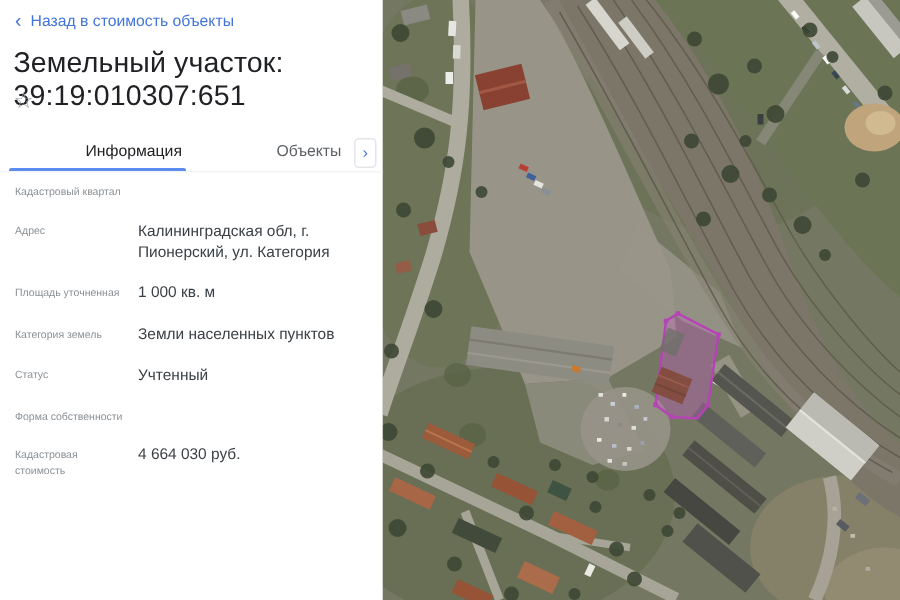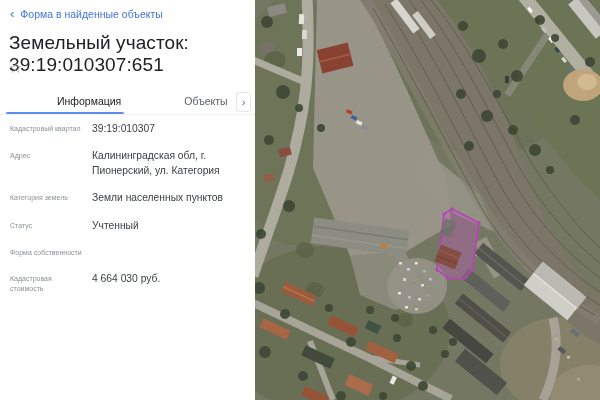--- a/index.html
+++ b/index.html
@@ -62,44 +62,47 @@
 </style>
 </head>
 <body>
 
 <div class="app">
 
   <div class="panel">
 
     <div class="back-link">
       <span class="chev">‹</span>
-      <span>Форма в найденные объекты</span>
+      <span>Назад в стоимость объекты</span>
     </div>
 
     <div class="page-title">Земельный участок: 39:19:010307:651</div>
 
     <button class="star-btn">☆</button>
 
     <div class="tabs">
       <div class="tab active">Информация</div>
       <div class="tab">Объекты</div>
       <div class="tab">Объекты</div>
       <div class="tab">Части ЗУ</div>
 
     </div>
     <button class="tab-scroll">›</button>
 
     <div class="fields">
       <div class="frow">
         <div class="lbl">Кадастровый квартал</div>
-        <div class="val">39:19:010307</div>
       </div>
       <div class="frow">
         <div class="lbl">Адрес</div>
         <div class="val">Калининградская обл, г. Пионерский, ул. Категория</div>
+      </div>
+      <div class="frow">
+        <div class="lbl">Площадь уточненная</div>
+        <div class="val">1 000 кв. м</div>
       </div>
       <div class="frow">
         <div class="lbl">Категория земель</div>
         <div class="val">Земли населенных пунктов</div>
       </div>
       <div class="frow">
         <div class="lbl">Статус</div>
         <div class="val">Учтенный</div>
       </div>
       <div class="frow">

